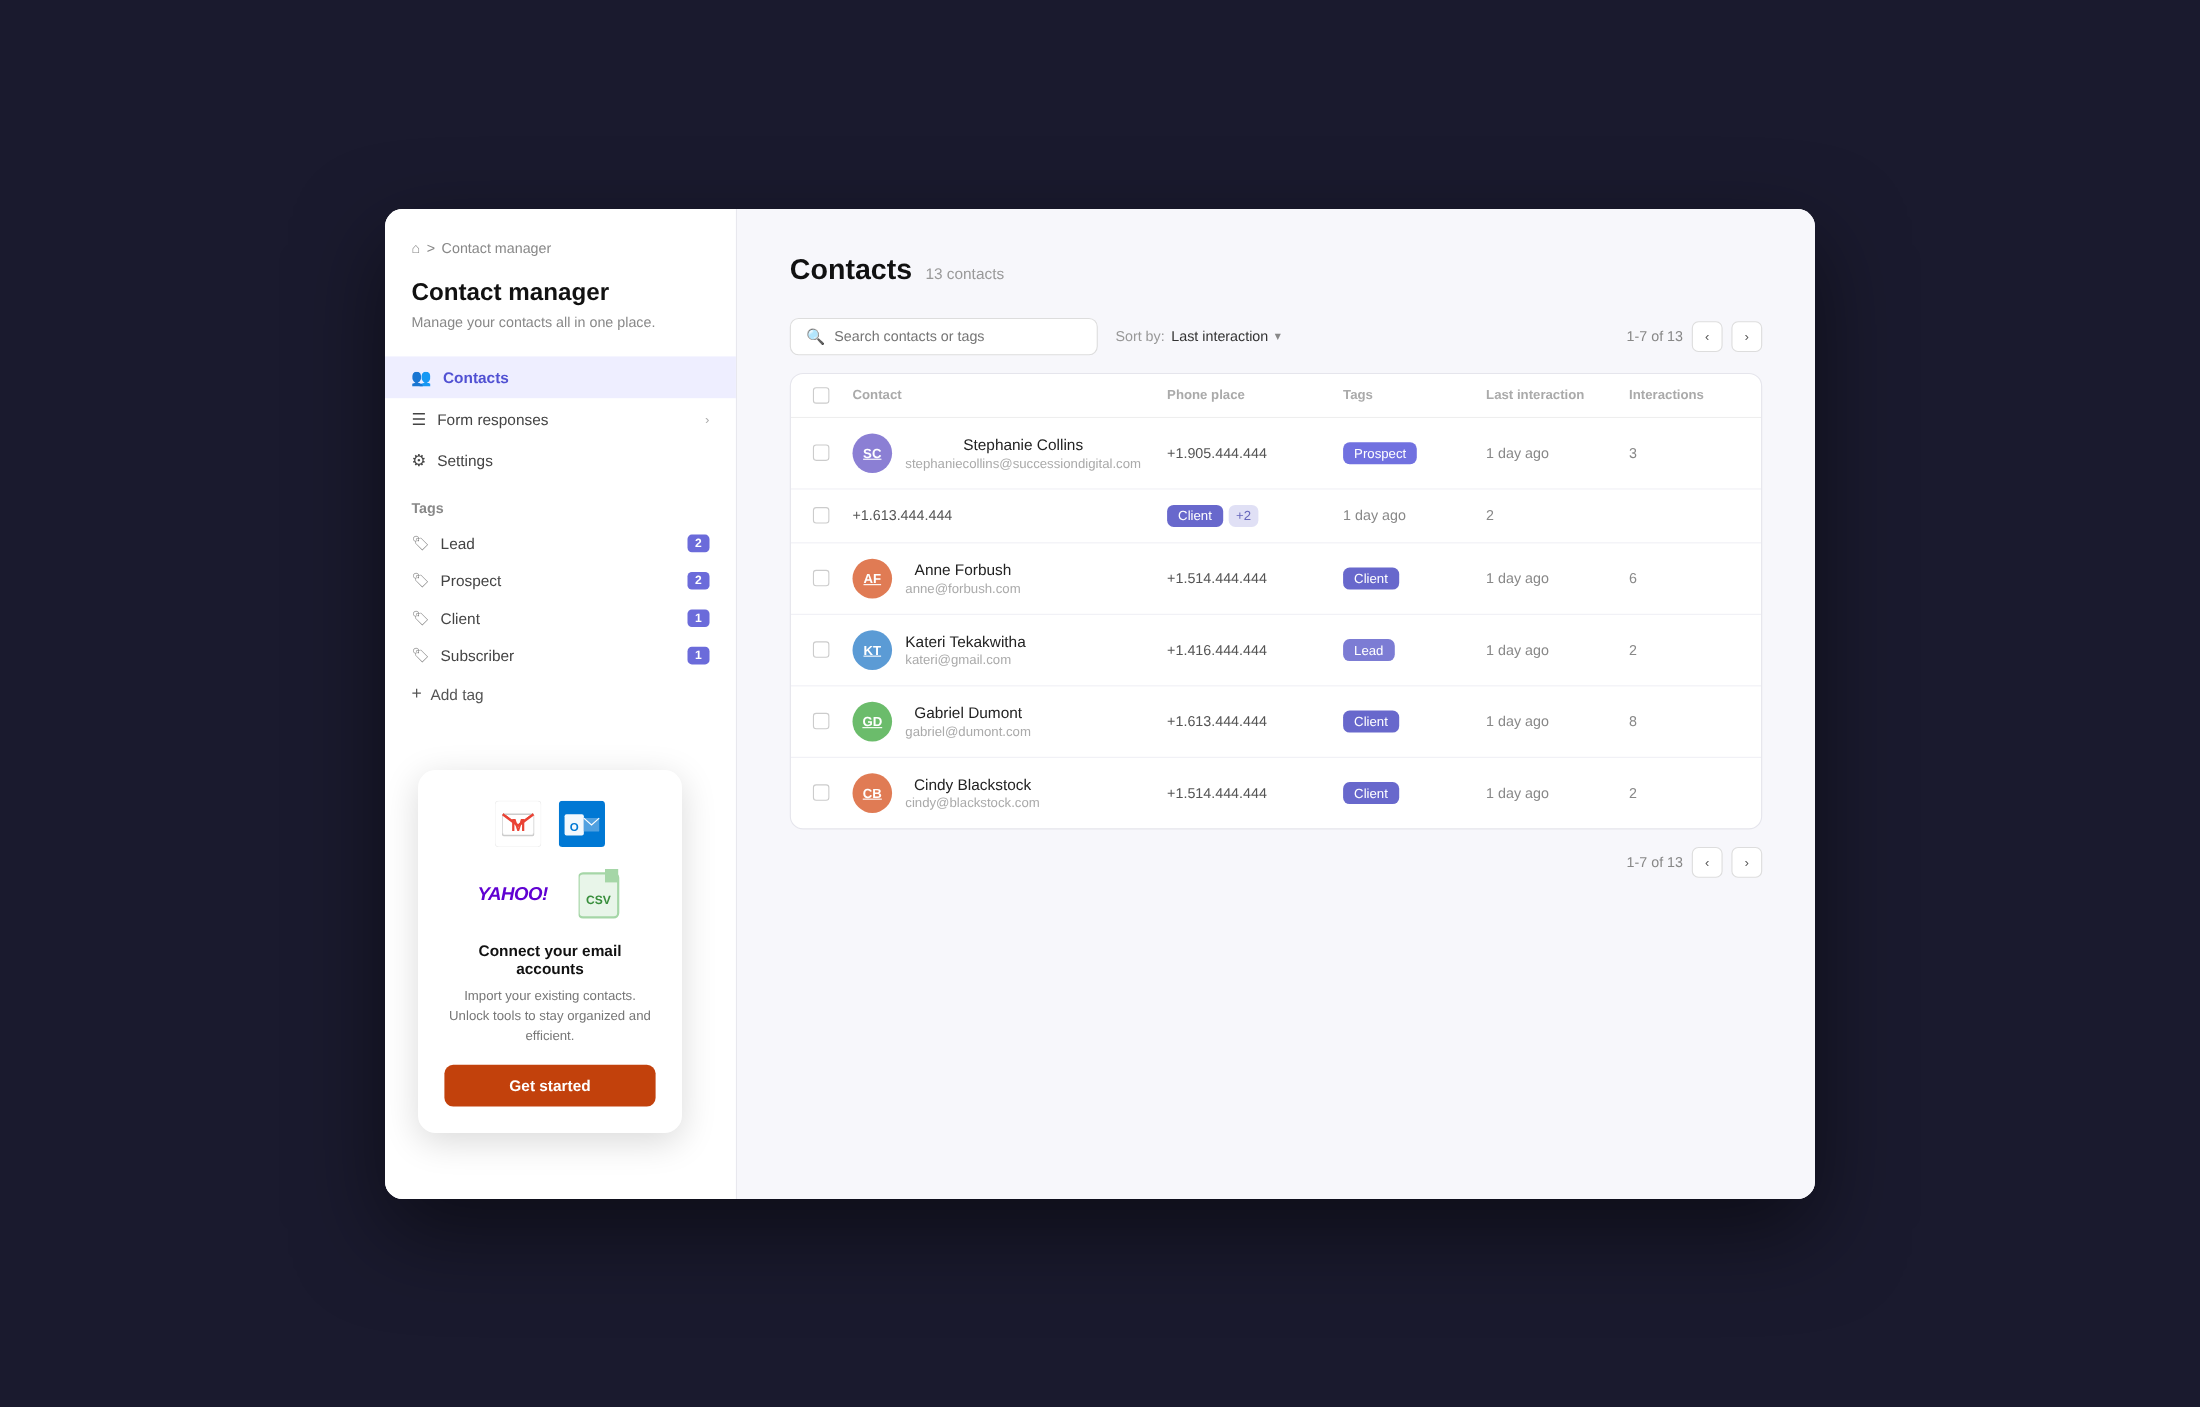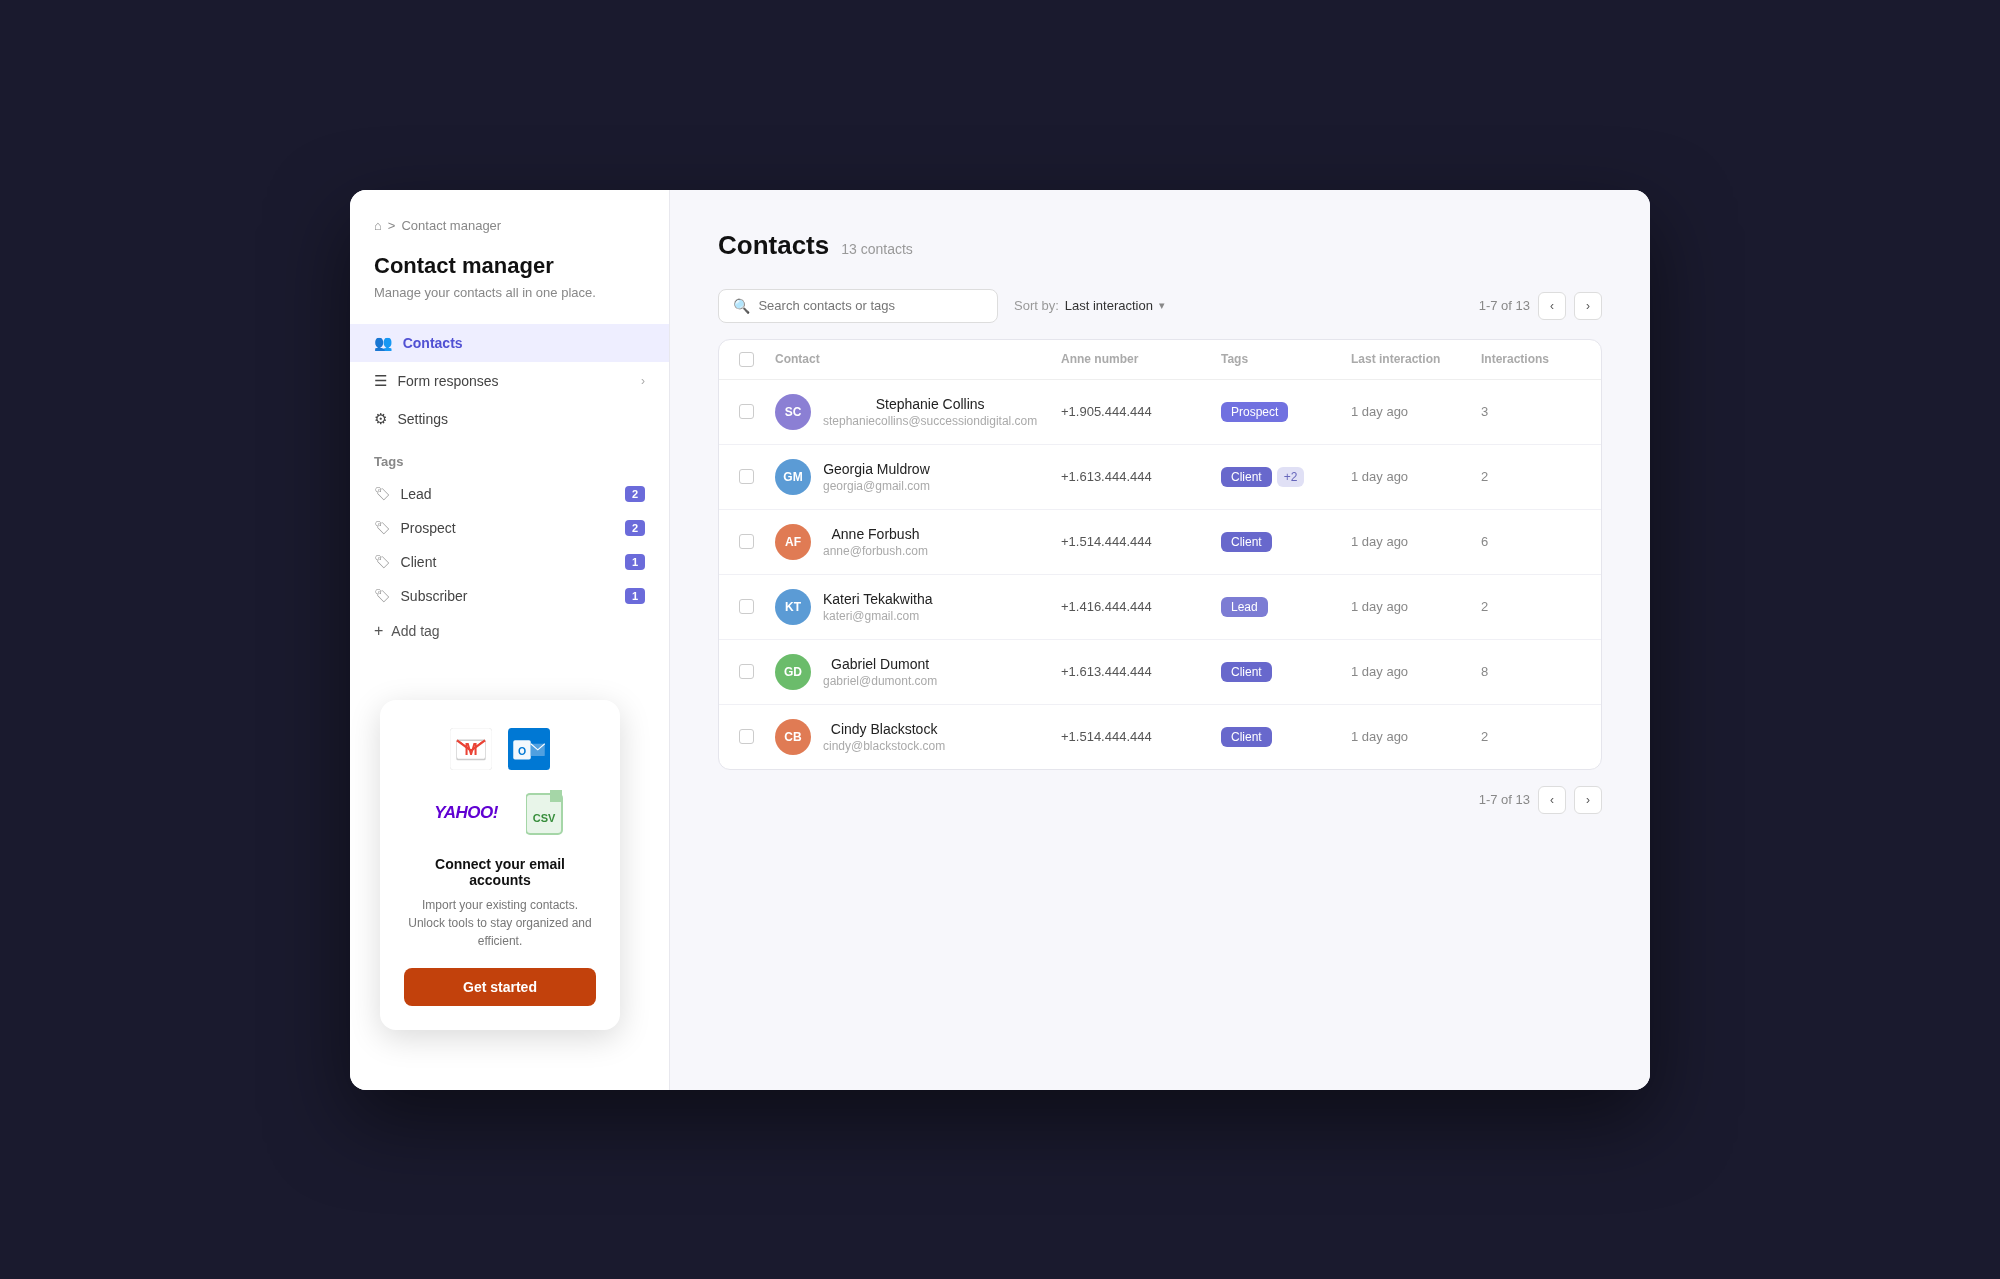--- a/index.html
+++ b/index.html
@@ -230,20 +230,21 @@
       width: 36px;
       height: 36px;
       border-radius: 50%;
       display: flex;
       align-items: center;
       justify-content: center;
       font-size: 12px;
       font-weight: 700;
       color: #fff;
       flex-shrink: 0;
+      text-decoration: underline;
     }
     .contact-info .name { font-size: 14px; font-weight: 500; color: #222; text-align: center; }
     .contact-info .email { font-size: 12px; color: #aaa; margin-top: 2px; }
     .phone { font-size: 13px; color: #555; }
     .tags-cell { display: flex; align-items: center; gap: 5px; }
     .tag-badge {
       padding: 3px 10px;
       border-radius: 6px;
       font-size: 12px;
       font-weight: 500;
@@ -411,21 +412,21 @@
         <button class="page-btn">›</button>
       </div>
     </div>
 
     <div class="contacts-table">
       <div class="table-header">
         <div class="cb-col">
           <div class="checkbox"></div>
         </div>
         <div>Contact</div>
-        <div>Anne number</div>
+        <div>Phone place</div>
         <div>Tags</div>
         <div>Last interaction</div>
         <div>Interactions</div>
       </div>
 
       <div class="table-row">
         <div class="cb-col">
             <div class="checkbox"></div>
           </div>
         <div class="contact-cell">
@@ -440,27 +441,20 @@
           <span class="tag-badge prospect">Prospect</span>
         </div>
         <div class="last-int">1 day ago</div>
         <div class="interactions">3</div>
       </div>
 
       <div class="table-row">
         <div class="cb-col">
             <div class="checkbox"></div>
           </div>
-        <div class="contact-cell">
-          <div class="avatar" style="background:#5b9bd5;">GM</div>
-          <div class="contact-info">
-            <div class="name">Georgia Muldrow</div>
-            <div class="email">georgia@gmail.com</div>
-          </div>
-        </div>
         <div class="phone">+1.613.444.444</div>
         <div class="tags-cell">
           <span class="tag-badge client">Client</span>
           <span class="tag-extra">+2</span>
         </div>
         <div class="last-int">1 day ago</div>
         <div class="interactions">2</div>
       </div>
 
       <div class="table-row">

